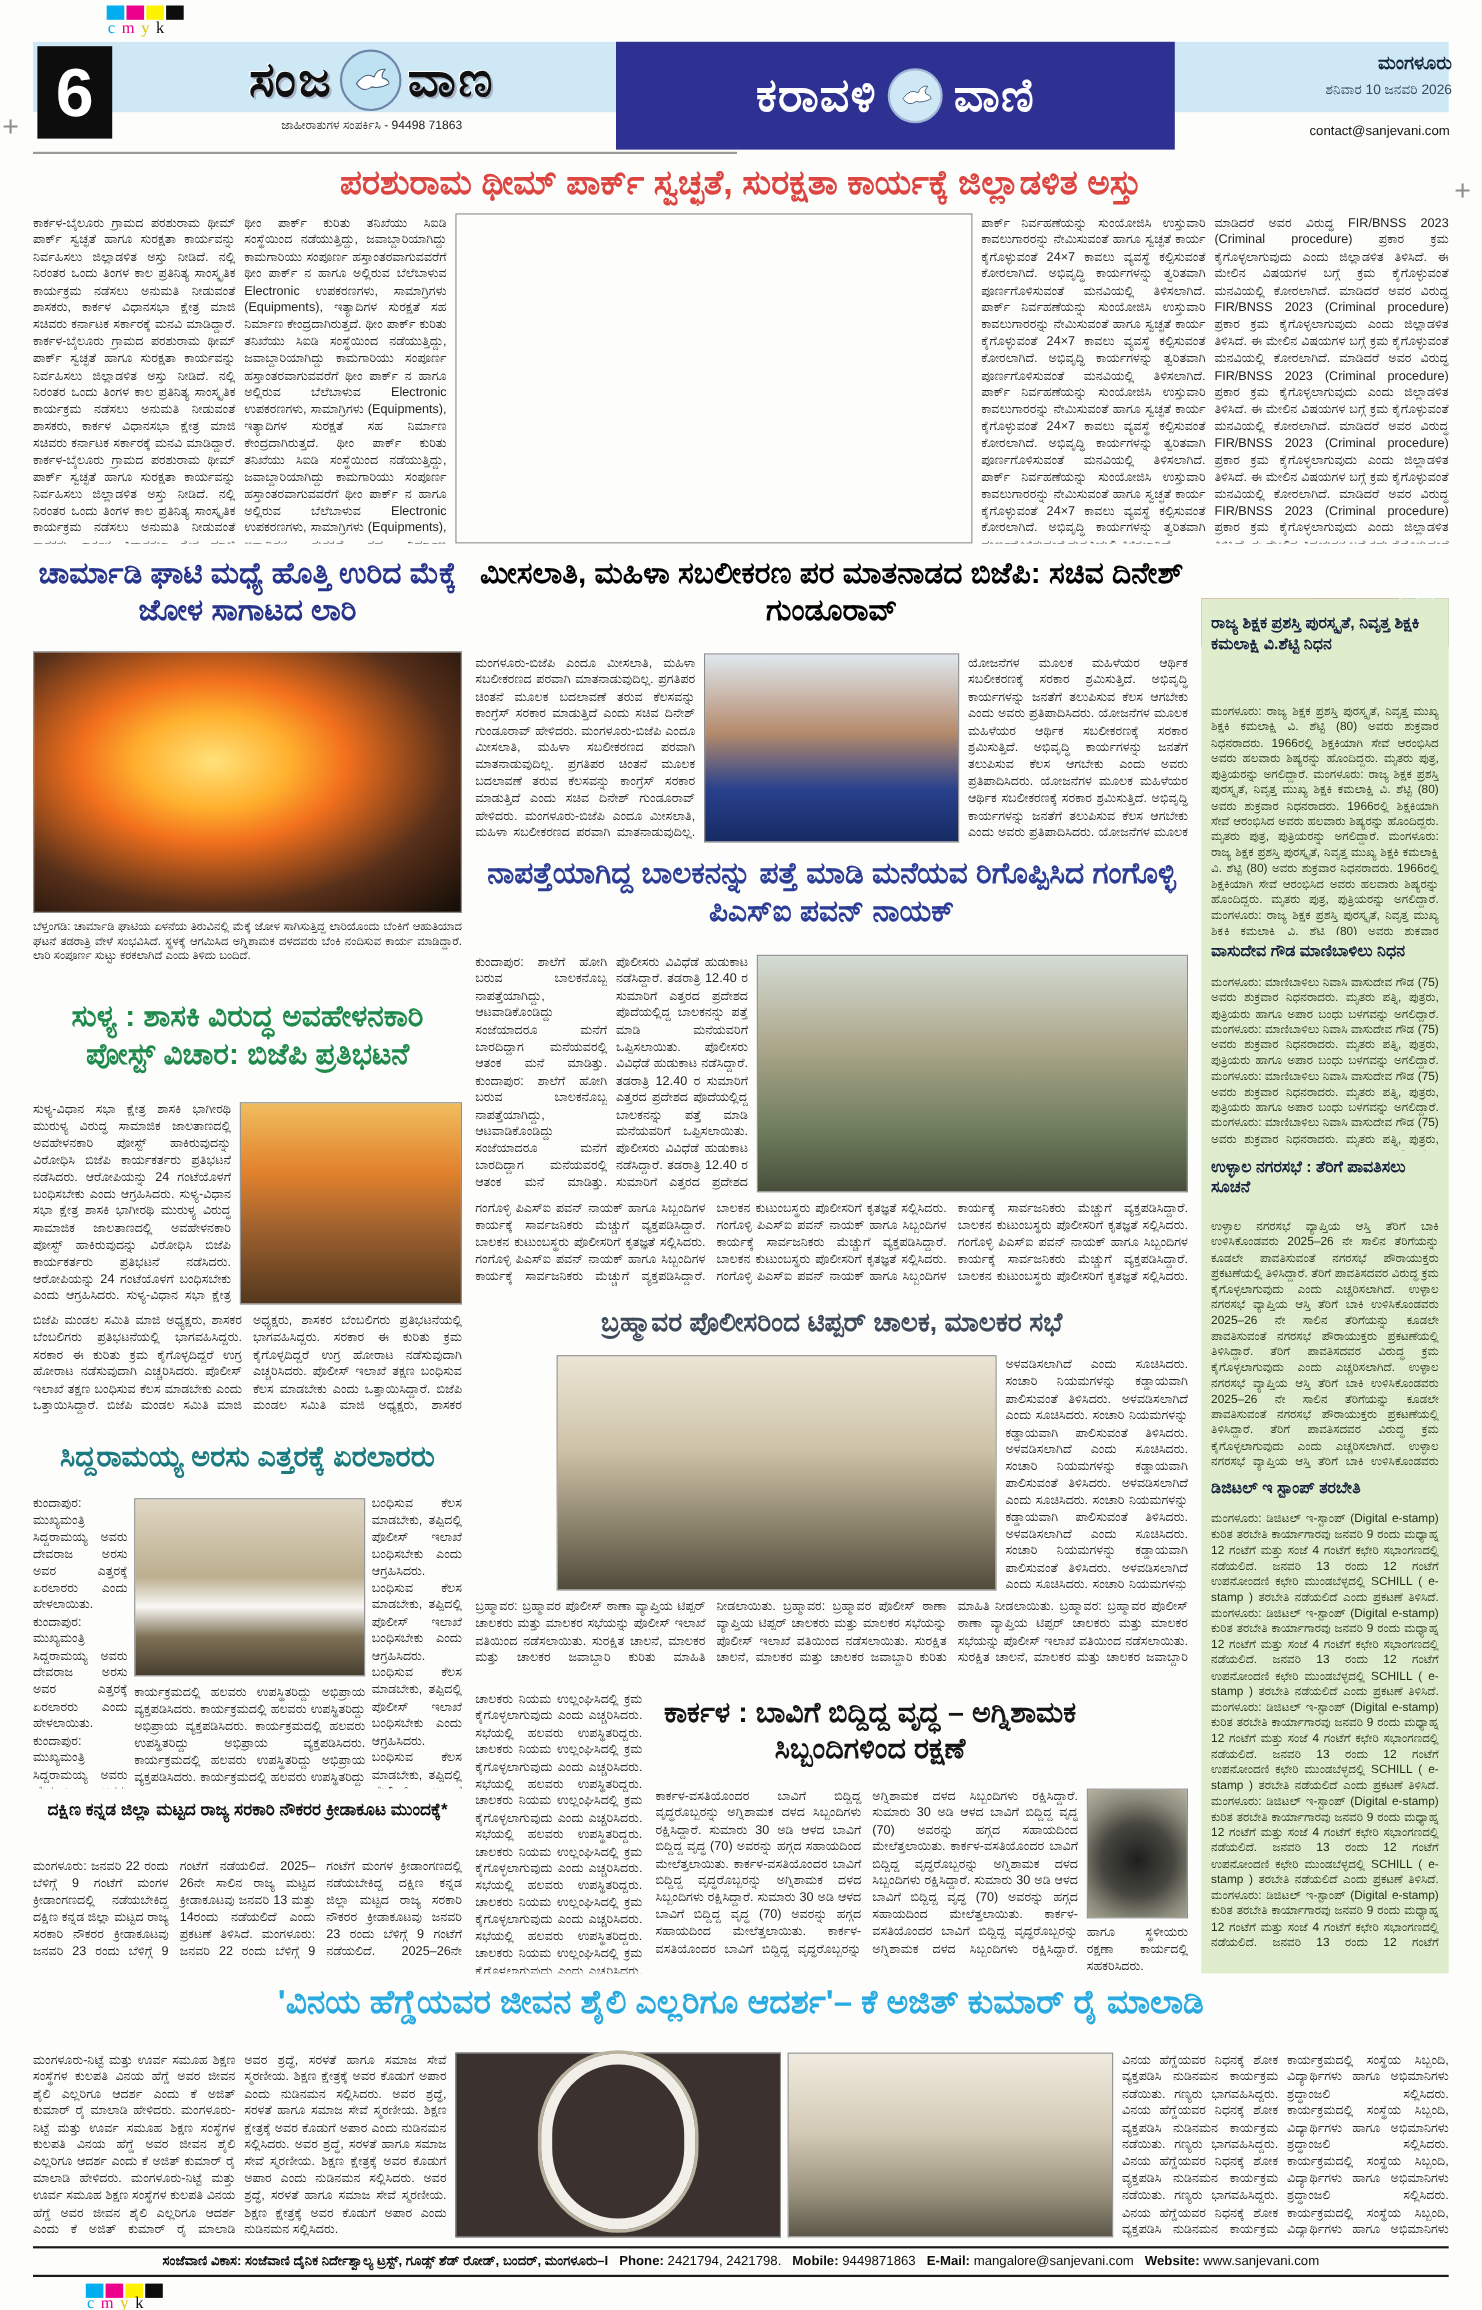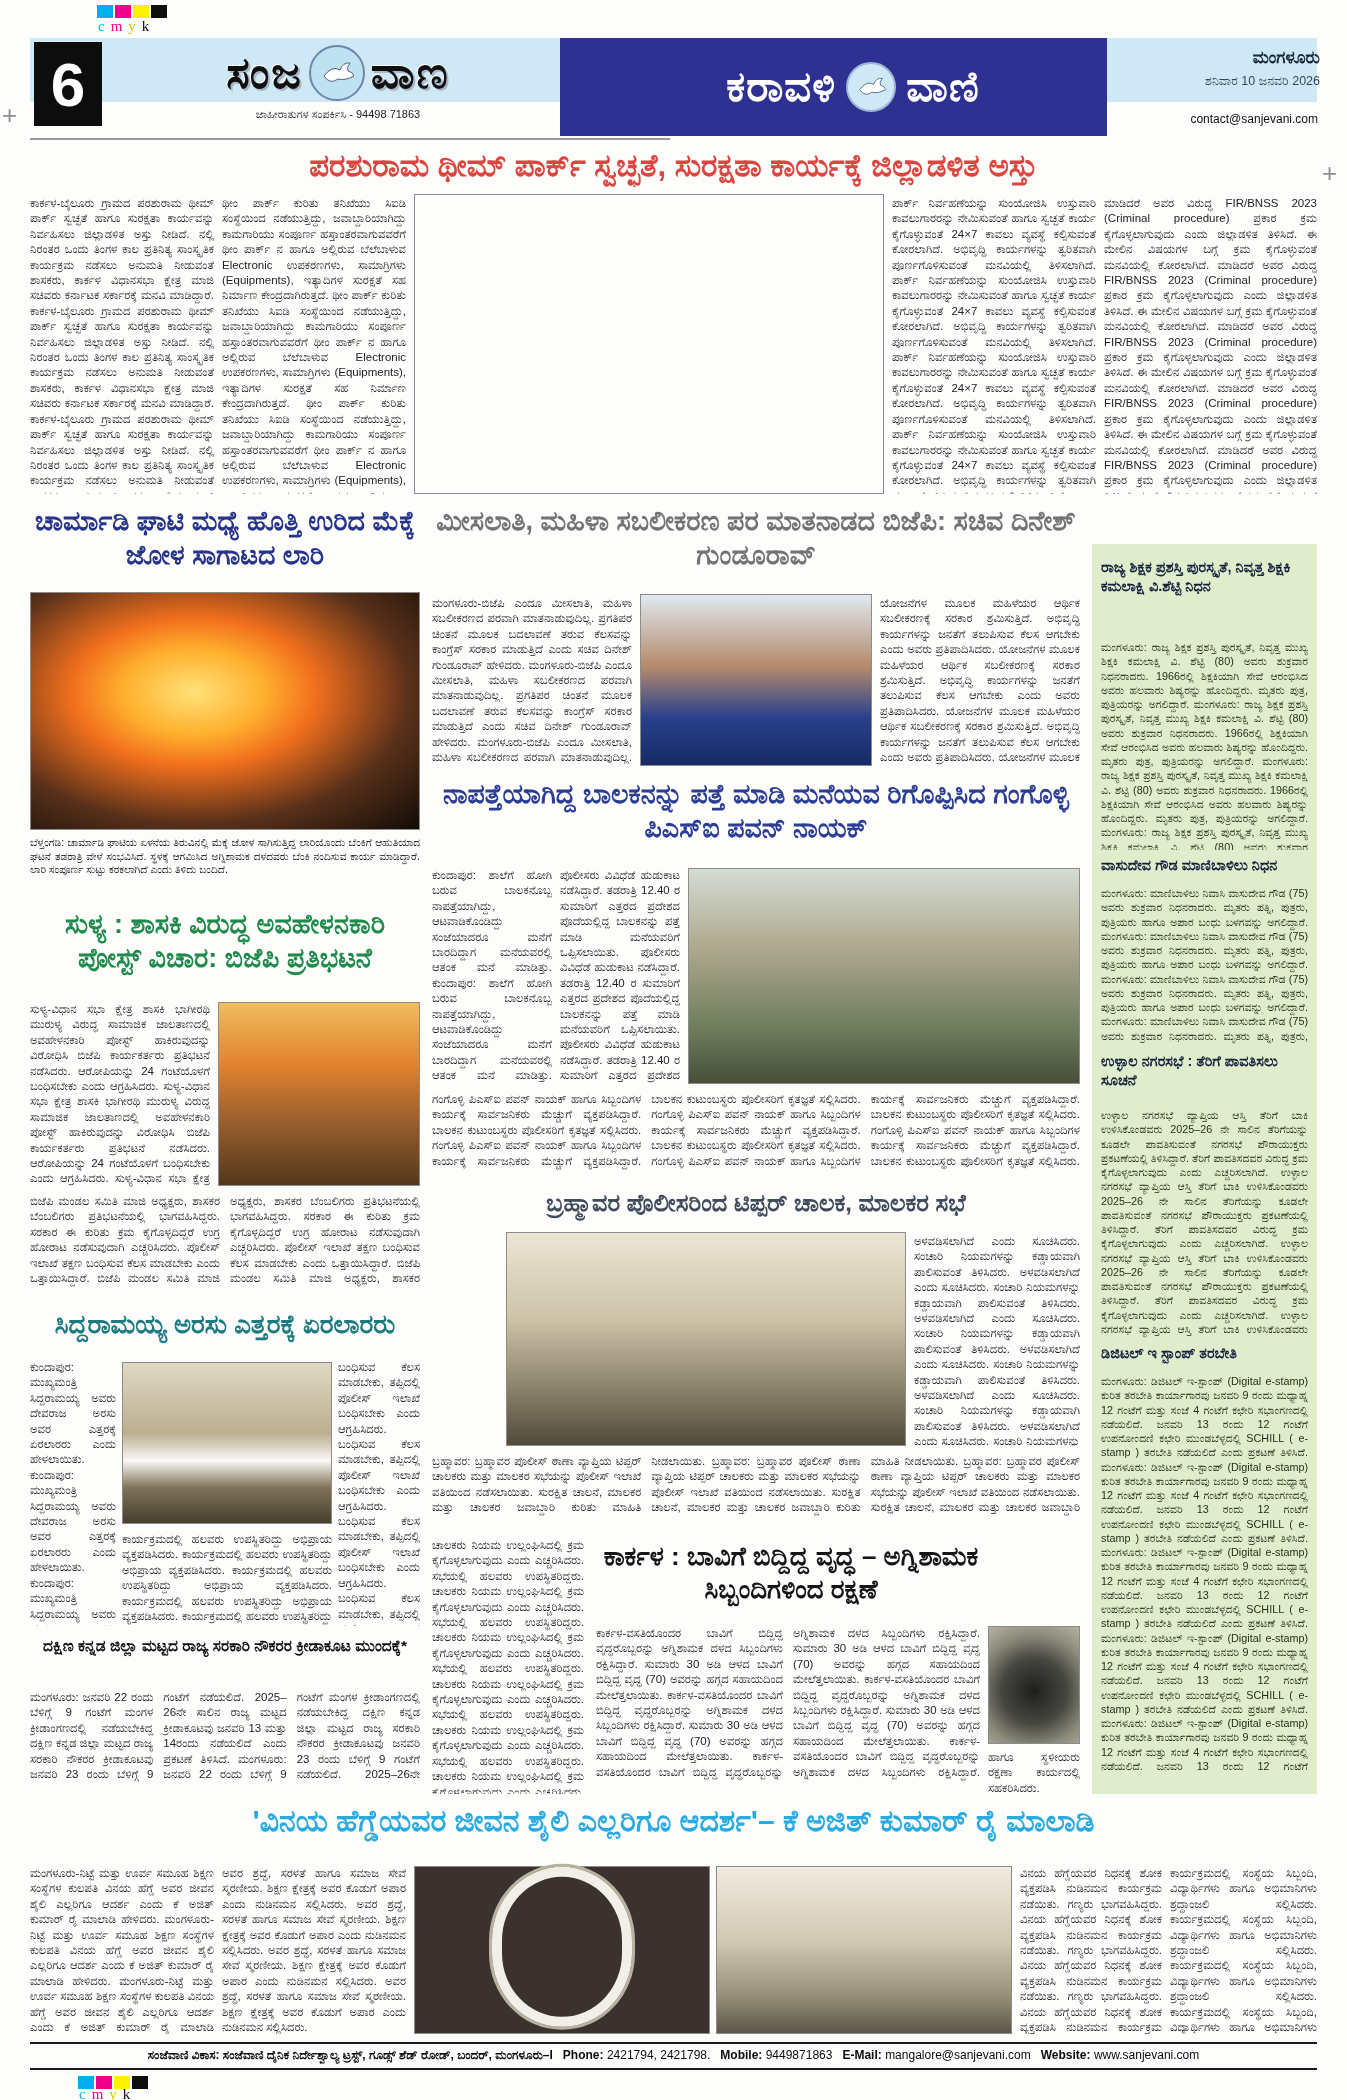--- a/index.html
+++ b/index.html
@@ -14,21 +14,21 @@
   
   .band{position:absolute;left:30px;top:38px;width:1287px;height:64px;background:#cfe8f5;}
   .pagebox{position:absolute;left:34px;top:42px;width:68px;height:84px;background:#0d0d0d;
            color:#fff;font-size:62px;font-weight:bold;display:flex;align-items:center;justify-content:center;}
   .logo{position:absolute;left:118px;top:44px;width:440px;height:58px;display:flex;align-items:center;justify-content:center;gap:6px;}
   .logo .ltxt{font-size:44px;font-weight:bold;color:#101010;letter-spacing:2px;
               text-shadow:2px 2px 0 #aab6c6,-1px -1px 0 #ffffff;}
   .dovecirc{width:52px;height:52px;border-radius:50%;background:#bfe2f2;border:2px solid #6e86a8;
             display:flex;align-items:center;justify-content:center;flex:0 0 auto;}
   .mast{position:absolute;left:560px;top:38px;width:508px;height:98px;background:#2e3192;
-        display:flex;align-items:center;justify-content:center;gap:10px;padding-left:39px;}
+        display:flex;align-items:center;justify-content:center;gap:10px;}
   .mast .mtxt{color:#fff;font-size:42px;font-weight:bold;letter-spacing:1px;}
   .mast .dovecirc{width:46px;height:46px;background:#cfe8f5;border-color:#9fb6d8;}
   .edition{position:absolute;left:1090px;top:48px;width:230px;text-align:right;font-weight:bold;font-size:17px;color:#15263a;}
   .dateline{position:absolute;left:1090px;top:74px;width:230px;text-align:right;font-size:12.5px;color:#33475c;}
   .tagline{position:absolute;left:118px;top:108px;width:440px;text-align:center;font-size:11px;color:#222;}
   .email{position:absolute;left:1080px;top:112px;width:238px;text-align:right;font-size:12px;color:#111;}
   .hrule{position:absolute;background:#9a9a9a;}
   
   .cmykrow{position:absolute;display:flex;gap:2px;}
   .cmykrow div{width:16px;height:13px;}
@@ -107,21 +107,21 @@
   <div class="col" style="left:30px;top:196px;width:184px;height:298px;">ಕಾರ್ಕಳ-ಬೈಲೂರು ಗ್ರಾಮದ ಪರಶುರಾಮ ಥೀಮ್ ಪಾರ್ಕ್ ಸ್ವಚ್ಛತೆ ಹಾಗೂ ಸುರಕ್ಷತಾ ಕಾರ್ಯವನ್ನು ನಿರ್ವಹಿಸಲು ಜಿಲ್ಲಾಡಳಿತ ಅಸ್ತು ನೀಡಿದೆ. ನಲ್ಲಿ ನಿರಂತರ ಒಂದು ತಿಂಗಳ ಕಾಲ ಪ್ರತಿನಿತ್ಯ ಸಾಂಸ್ಕೃತಿಕ ಕಾರ್ಯಕ್ರಮ ನಡೆಸಲು ಅನುಮತಿ ನೀಡುವಂತೆ ಶಾಸಕರು, ಕಾರ್ಕಳ ವಿಧಾನಸಭಾ ಕ್ಷೇತ್ರ ಮಾಜಿ ಸಚಿವರು ಕರ್ನಾಟಕ ಸರ್ಕಾರಕ್ಕೆ ಮನವಿ ಮಾಡಿದ್ದಾರೆ. ಕಾರ್ಕಳ-ಬೈಲೂರು ಗ್ರಾಮದ ಪರಶುರಾಮ ಥೀಮ್ ಪಾರ್ಕ್ ಸ್ವಚ್ಛತೆ ಹಾಗೂ ಸುರಕ್ಷತಾ ಕಾರ್ಯವನ್ನು ನಿರ್ವಹಿಸಲು ಜಿಲ್ಲಾಡಳಿತ ಅಸ್ತು ನೀಡಿದೆ. ನಲ್ಲಿ ನಿರಂತರ ಒಂದು ತಿಂಗಳ ಕಾಲ ಪ್ರತಿನಿತ್ಯ ಸಾಂಸ್ಕೃತಿಕ ಕಾರ್ಯಕ್ರಮ ನಡೆಸಲು ಅನುಮತಿ ನೀಡುವಂತೆ ಶಾಸಕರು, ಕಾರ್ಕಳ ವಿಧಾನಸಭಾ ಕ್ಷೇತ್ರ ಮಾಜಿ ಸಚಿವರು ಕರ್ನಾಟಕ ಸರ್ಕಾರಕ್ಕೆ ಮನವಿ ಮಾಡಿದ್ದಾರೆ. ಕಾರ್ಕಳ-ಬೈಲೂರು ಗ್ರಾಮದ ಪರಶುರಾಮ ಥೀಮ್ ಪಾರ್ಕ್ ಸ್ವಚ್ಛತೆ ಹಾಗೂ ಸುರಕ್ಷತಾ ಕಾರ್ಯವನ್ನು ನಿರ್ವಹಿಸಲು ಜಿಲ್ಲಾಡಳಿತ ಅಸ್ತು ನೀಡಿದೆ. ನಲ್ಲಿ ನಿರಂತರ ಒಂದು ತಿಂಗಳ ಕಾಲ ಪ್ರತಿನಿತ್ಯ ಸಾಂಸ್ಕೃತಿಕ ಕಾರ್ಯಕ್ರಮ ನಡೆಸಲು ಅನುಮತಿ ನೀಡುವಂತೆ ಶಾಸಕರು, ಕಾರ್ಕಳ ವಿಧಾನಸಭಾ ಕ್ಷೇತ್ರ ಮಾಜಿ ಸಚಿವರು ಕರ್ನಾಟಕ ಸರ್ಕಾರಕ್ಕೆ ಮನವಿ ಮಾಡಿದ್ದಾರೆ.</div>
   <div class="col" style="left:222px;top:196px;width:184px;height:298px;">ಥೀಂ ಪಾರ್ಕ್ ಕುರಿತು ತನಿಖೆಯು ಸಿಐಡಿ ಸಂಸ್ಥೆಯಿಂದ ನಡೆಯುತ್ತಿದ್ದು, ಜವಾಬ್ದಾರಿಯಾಗಿದ್ದು ಕಾಮಗಾರಿಯು ಸಂಪೂರ್ಣ ಹಸ್ತಾಂತರವಾಗುವವರೆಗೆ ಥೀಂ ಪಾರ್ಕ್ ನ ಹಾಗೂ ಅಲ್ಲಿರುವ ಬೆಲೆಬಾಳುವ Electronic ಉಪಕರಣಗಳು, ಸಾಮಾಗ್ರಿಗಳು (Equipments), ಇತ್ಯಾದಿಗಳ ಸುರಕ್ಷತೆ ಸಹ ನಿರ್ಮಾಣ ಕೇಂದ್ರದಾಗಿರುತ್ತದೆ. ಥೀಂ ಪಾರ್ಕ್ ಕುರಿತು ತನಿಖೆಯು ಸಿಐಡಿ ಸಂಸ್ಥೆಯಿಂದ ನಡೆಯುತ್ತಿದ್ದು, ಜವಾಬ್ದಾರಿಯಾಗಿದ್ದು ಕಾಮಗಾರಿಯು ಸಂಪೂರ್ಣ ಹಸ್ತಾಂತರವಾಗುವವರೆಗೆ ಥೀಂ ಪಾರ್ಕ್ ನ ಹಾಗೂ ಅಲ್ಲಿರುವ ಬೆಲೆಬಾಳುವ Electronic ಉಪಕರಣಗಳು, ಸಾಮಾಗ್ರಿಗಳು (Equipments), ಇತ್ಯಾದಿಗಳ ಸುರಕ್ಷತೆ ಸಹ ನಿರ್ಮಾಣ ಕೇಂದ್ರದಾಗಿರುತ್ತದೆ. ಥೀಂ ಪಾರ್ಕ್ ಕುರಿತು ತನಿಖೆಯು ಸಿಐಡಿ ಸಂಸ್ಥೆಯಿಂದ ನಡೆಯುತ್ತಿದ್ದು, ಜವಾಬ್ದಾರಿಯಾಗಿದ್ದು ಕಾಮಗಾರಿಯು ಸಂಪೂರ್ಣ ಹಸ್ತಾಂತರವಾಗುವವರೆಗೆ ಥೀಂ ಪಾರ್ಕ್ ನ ಹಾಗೂ ಅಲ್ಲಿರುವ ಬೆಲೆಬಾಳುವ Electronic ಉಪಕರಣಗಳು, ಸಾಮಾಗ್ರಿಗಳು (Equipments), ಇತ್ಯಾದಿಗಳ ಸುರಕ್ಷತೆ ಸಹ ನಿರ್ಮಾಣ ಕೇಂದ್ರದಾಗಿರುತ್ತದೆ.</div>
   <div class="photo ph-park" style="left:414px;top:194px;width:470px;height:300px;"></div>
   <div class="col" style="left:892px;top:196px;width:204px;height:298px;">ಪಾರ್ಕ್ ನಿರ್ವಹಣೆಯನ್ನು ಸುಂಯೋಜಿಸಿ ಉಸ್ತುವಾರಿ ಕಾವಲುಗಾರರನ್ನು ನೇಮಿಸುವಂತೆ ಹಾಗೂ ಸ್ವಚ್ಛತೆ ಕಾರ್ಯ ಕೈಗೊಳ್ಳುವಂತೆ 24×7 ಕಾವಲು ವ್ಯವಸ್ಥೆ ಕಲ್ಪಿಸುವಂತೆ ಕೋರಲಾಗಿದೆ. ಅಭಿವೃದ್ಧಿ ಕಾರ್ಯಗಳನ್ನು ತ್ವರಿತವಾಗಿ ಪೂರ್ಣಗೊಳಿಸುವಂತೆ ಮನವಿಯಲ್ಲಿ ತಿಳಿಸಲಾಗಿದೆ. ಪಾರ್ಕ್ ನಿರ್ವಹಣೆಯನ್ನು ಸುಂಯೋಜಿಸಿ ಉಸ್ತುವಾರಿ ಕಾವಲುಗಾರರನ್ನು ನೇಮಿಸುವಂತೆ ಹಾಗೂ ಸ್ವಚ್ಛತೆ ಕಾರ್ಯ ಕೈಗೊಳ್ಳುವಂತೆ 24×7 ಕಾವಲು ವ್ಯವಸ್ಥೆ ಕಲ್ಪಿಸುವಂತೆ ಕೋರಲಾಗಿದೆ. ಅಭಿವೃದ್ಧಿ ಕಾರ್ಯಗಳನ್ನು ತ್ವರಿತವಾಗಿ ಪೂರ್ಣಗೊಳಿಸುವಂತೆ ಮನವಿಯಲ್ಲಿ ತಿಳಿಸಲಾಗಿದೆ. ಪಾರ್ಕ್ ನಿರ್ವಹಣೆಯನ್ನು ಸುಂಯೋಜಿಸಿ ಉಸ್ತುವಾರಿ ಕಾವಲುಗಾರರನ್ನು ನೇಮಿಸುವಂತೆ ಹಾಗೂ ಸ್ವಚ್ಛತೆ ಕಾರ್ಯ ಕೈಗೊಳ್ಳುವಂತೆ 24×7 ಕಾವಲು ವ್ಯವಸ್ಥೆ ಕಲ್ಪಿಸುವಂತೆ ಕೋರಲಾಗಿದೆ. ಅಭಿವೃದ್ಧಿ ಕಾರ್ಯಗಳನ್ನು ತ್ವರಿತವಾಗಿ ಪೂರ್ಣಗೊಳಿಸುವಂತೆ ಮನವಿಯಲ್ಲಿ ತಿಳಿಸಲಾಗಿದೆ. ಪಾರ್ಕ್ ನಿರ್ವಹಣೆಯನ್ನು ಸುಂಯೋಜಿಸಿ ಉಸ್ತುವಾರಿ ಕಾವಲುಗಾರರನ್ನು ನೇಮಿಸುವಂತೆ ಹಾಗೂ ಸ್ವಚ್ಛತೆ ಕಾರ್ಯ ಕೈಗೊಳ್ಳುವಂತೆ 24×7 ಕಾವಲು ವ್ಯವಸ್ಥೆ ಕಲ್ಪಿಸುವಂತೆ ಕೋರಲಾಗಿದೆ. ಅಭಿವೃದ್ಧಿ ಕಾರ್ಯಗಳನ್ನು ತ್ವರಿತವಾಗಿ ಪೂರ್ಣಗೊಳಿಸುವಂತೆ ಮನವಿಯಲ್ಲಿ ತಿಳಿಸಲಾಗಿದೆ.</div>
   <div class="col" style="left:1104px;top:196px;width:213px;height:298px;">ಮಾಡಿದರೆ ಅವರ ವಿರುದ್ಧ FIR/BNSS 2023 (Criminal procedure) ಪ್ರಕಾರ ಕ್ರಮ ಕೈಗೊಳ್ಳಲಾಗುವುದು ಎಂದು ಜಿಲ್ಲಾಡಳಿತ ತಿಳಿಸಿದೆ. ಈ ಮೇಲಿನ ವಿಷಯಗಳ ಬಗ್ಗೆ ಕ್ರಮ ಕೈಗೊಳ್ಳುವಂತೆ ಮನವಿಯಲ್ಲಿ ಕೋರಲಾಗಿದೆ. ಮಾಡಿದರೆ ಅವರ ವಿರುದ್ಧ FIR/BNSS 2023 (Criminal procedure) ಪ್ರಕಾರ ಕ್ರಮ ಕೈಗೊಳ್ಳಲಾಗುವುದು ಎಂದು ಜಿಲ್ಲಾಡಳಿತ ತಿಳಿಸಿದೆ. ಈ ಮೇಲಿನ ವಿಷಯಗಳ ಬಗ್ಗೆ ಕ್ರಮ ಕೈಗೊಳ್ಳುವಂತೆ ಮನವಿಯಲ್ಲಿ ಕೋರಲಾಗಿದೆ. ಮಾಡಿದರೆ ಅವರ ವಿರುದ್ಧ FIR/BNSS 2023 (Criminal procedure) ಪ್ರಕಾರ ಕ್ರಮ ಕೈಗೊಳ್ಳಲಾಗುವುದು ಎಂದು ಜಿಲ್ಲಾಡಳಿತ ತಿಳಿಸಿದೆ. ಈ ಮೇಲಿನ ವಿಷಯಗಳ ಬಗ್ಗೆ ಕ್ರಮ ಕೈಗೊಳ್ಳುವಂತೆ ಮನವಿಯಲ್ಲಿ ಕೋರಲಾಗಿದೆ. ಮಾಡಿದರೆ ಅವರ ವಿರುದ್ಧ FIR/BNSS 2023 (Criminal procedure) ಪ್ರಕಾರ ಕ್ರಮ ಕೈಗೊಳ್ಳಲಾಗುವುದು ಎಂದು ಜಿಲ್ಲಾಡಳಿತ ತಿಳಿಸಿದೆ. ಈ ಮೇಲಿನ ವಿಷಯಗಳ ಬಗ್ಗೆ ಕ್ರಮ ಕೈಗೊಳ್ಳುವಂತೆ ಮನವಿಯಲ್ಲಿ ಕೋರಲಾಗಿದೆ. ಮಾಡಿದರೆ ಅವರ ವಿರುದ್ಧ FIR/BNSS 2023 (Criminal procedure) ಪ್ರಕಾರ ಕ್ರಮ ಕೈಗೊಳ್ಳಲಾಗುವುದು ಎಂದು ಜಿಲ್ಲಾಡಳಿತ ತಿಳಿಸಿದೆ. ಈ ಮೇಲಿನ ವಿಷಯಗಳ ಬಗ್ಗೆ ಕ್ರಮ ಕೈಗೊಳ್ಳುವಂತೆ ಮನವಿಯಲ್ಲಿ ಕೋರಲಾಗಿದೆ.</div>
 
   <div class="hl" style="left:30px;top:505px;width:390px;height:80px;font-size:27px;color:#27348b;">ಚಾರ್ಮಾಡಿ ಘಾಟಿ ಮಧ್ಯೆ ಹೊತ್ತಿ ಉರಿದ ಮೆಕ್ಕೆ ಜೋಳ ಸಾಗಾಟದ ಲಾರಿ</div>
   <div class="photo ph-fire" style="left:30px;top:592px;width:390px;height:238px;"></div>
   <div class="caption" style="left:30px;top:836px;width:390px;height:62px;">ಬೆಳ್ತಂಗಡಿ: ಚಾರ್ಮಾಡಿ ಘಾಟಿಯ ಏಳನೆಯ ತಿರುವಿನಲ್ಲಿ ಮೆಕ್ಕೆ ಜೋಳ ಸಾಗಿಸುತ್ತಿದ್ದ ಲಾರಿಯೊಂದು ಬೆಂಕಿಗೆ ಆಹುತಿಯಾದ ಘಟನೆ ತಡರಾತ್ರಿ ವೇಳೆ ಸಂಭವಿಸಿದೆ. ಸ್ಥಳಕ್ಕೆ ಆಗಮಿಸಿದ ಅಗ್ನಿಶಾಮಕ ದಳದವರು ಬೆಂಕಿ ನಂದಿಸುವ ಕಾರ್ಯ ಮಾಡಿದ್ದಾರೆ. ಲಾರಿ ಸಂಪೂರ್ಣ ಸುಟ್ಟು ಕರಕಲಾಗಿದೆ ಎಂದು ತಿಳಿದು ಬಂದಿದೆ.</div>
 
-  <div class="hl" style="left:432px;top:505px;width:648px;height:80px;font-size:27px;color:#737373;">ಮೀಸಲಾತಿ, ಮಹಿಳಾ ಸಬಲೀಕರಣ ಪರ ಮಾತನಾಡದ ಬಿಜೆಪಿ: ಸಚಿವ ದಿನೇಶ್ ಗುಂಡೂರಾವ್</div>
+  <div class="hl" style="left:432px;top:505px;width:648px;height:80px;font-size:27px;color:#000000;">ಮೀಸಲಾತಿ, ಮಹಿಳಾ ಸಬಲೀಕರಣ ಪರ ಮಾತನಾಡದ ಬಿಜೆಪಿ: ಸಚಿವ ದಿನೇಶ್ ಗುಂಡೂರಾವ್</div>
   <div class="col" style="left:432px;top:596px;width:200px;height:170px;">ಮಂಗಳೂರು-ಬಿಜೆಪಿ ಎಂದೂ ಮೀಸಲಾತಿ, ಮಹಿಳಾ ಸಬಲೀಕರಣದ ಪರವಾಗಿ ಮಾತನಾಡುವುದಿಲ್ಲ. ಪ್ರಗತಿಪರ ಚಿಂತನೆ ಮೂಲಕ ಬದಲಾವಣೆ ತರುವ ಕೆಲಸವನ್ನು ಕಾಂಗ್ರೆಸ್ ಸರಕಾರ ಮಾಡುತ್ತಿದೆ ಎಂದು ಸಚಿವ ದಿನೇಶ್ ಗುಂಡೂರಾವ್ ಹೇಳಿದರು. ಮಂಗಳೂರು-ಬಿಜೆಪಿ ಎಂದೂ ಮೀಸಲಾತಿ, ಮಹಿಳಾ ಸಬಲೀಕರಣದ ಪರವಾಗಿ ಮಾತನಾಡುವುದಿಲ್ಲ. ಪ್ರಗತಿಪರ ಚಿಂತನೆ ಮೂಲಕ ಬದಲಾವಣೆ ತರುವ ಕೆಲಸವನ್ನು ಕಾಂಗ್ರೆಸ್ ಸರಕಾರ ಮಾಡುತ್ತಿದೆ ಎಂದು ಸಚಿವ ದಿನೇಶ್ ಗುಂಡೂರಾವ್ ಹೇಳಿದರು. ಮಂಗಳೂರು-ಬಿಜೆಪಿ ಎಂದೂ ಮೀಸಲಾತಿ, ಮಹಿಳಾ ಸಬಲೀಕರಣದ ಪರವಾಗಿ ಮಾತನಾಡುವುದಿಲ್ಲ. ಪ್ರಗತಿಪರ ಚಿಂತನೆ ಮೂಲಕ ಬದಲಾವಣೆ ತರುವ ಕೆಲಸವನ್ನು ಕಾಂಗ್ರೆಸ್ ಸರಕಾರ ಮಾಡುತ್ತಿದೆ ಎಂದು ಸಚಿವ ದಿನೇಶ್ ಗುಂಡೂರಾವ್ ಹೇಳಿದರು.</div>
   <div class="photo ph-speaker" style="left:640px;top:594px;width:232px;height:172px;"></div>
   <div class="col" style="left:880px;top:596px;width:200px;height:170px;">ಯೋಜನೆಗಳ ಮೂಲಕ ಮಹಿಳೆಯರ ಆರ್ಥಿಕ ಸಬಲೀಕರಣಕ್ಕೆ ಸರಕಾರ ಶ್ರಮಿಸುತ್ತಿದೆ. ಅಭಿವೃದ್ಧಿ ಕಾರ್ಯಗಳನ್ನು ಜನತೆಗೆ ತಲುಪಿಸುವ ಕೆಲಸ ಆಗಬೇಕು ಎಂದು ಅವರು ಪ್ರತಿಪಾದಿಸಿದರು. ಯೋಜನೆಗಳ ಮೂಲಕ ಮಹಿಳೆಯರ ಆರ್ಥಿಕ ಸಬಲೀಕರಣಕ್ಕೆ ಸರಕಾರ ಶ್ರಮಿಸುತ್ತಿದೆ. ಅಭಿವೃದ್ಧಿ ಕಾರ್ಯಗಳನ್ನು ಜನತೆಗೆ ತಲುಪಿಸುವ ಕೆಲಸ ಆಗಬೇಕು ಎಂದು ಅವರು ಪ್ರತಿಪಾದಿಸಿದರು. ಯೋಜನೆಗಳ ಮೂಲಕ ಮಹಿಳೆಯರ ಆರ್ಥಿಕ ಸಬಲೀಕರಣಕ್ಕೆ ಸರಕಾರ ಶ್ರಮಿಸುತ್ತಿದೆ. ಅಭಿವೃದ್ಧಿ ಕಾರ್ಯಗಳನ್ನು ಜನತೆಗೆ ತಲುಪಿಸುವ ಕೆಲಸ ಆಗಬೇಕು ಎಂದು ಅವರು ಪ್ರತಿಪಾದಿಸಿದರು. ಯೋಜನೆಗಳ ಮೂಲಕ ಮಹಿಳೆಯರ ಆರ್ಥಿಕ ಸಬಲೀಕರಣಕ್ಕೆ ಸರಕಾರ ಶ್ರಮಿಸುತ್ತಿದೆ. ಅಭಿವೃದ್ಧಿ ಕಾರ್ಯಗಳನ್ನು ಜನತೆಗೆ ತಲುಪಿಸುವ ಕೆಲಸ ಆಗಬೇಕು ಎಂದು ಅವರು ಪ್ರತಿಪಾದಿಸಿದರು.</div>
 
   <div class="hl" style="left:432px;top:778px;width:648px;height:82px;font-size:27px;color:#2c3d96;">ನಾಪತ್ತೆಯಾಗಿದ್ದ ಬಾಲಕನನ್ನು ಪತ್ತೆ ಮಾಡಿ ಮನೆಯವ ರಿಗೊಪ್ಪಿಸಿದ ಗಂಗೊಳ್ಳಿ ಪಿಎಸ್ಐ ಪವನ್ ನಾಯಕ್</div>
   <div class="col" style="left:432px;top:868px;width:120px;height:216px;">ಕುಂದಾಪುರ: ಶಾಲೆಗೆ ಹೋಗಿ ಬರುವ ಬಾಲಕನೊಬ್ಬ ನಾಪತ್ತೆಯಾಗಿದ್ದು, ಆಟವಾಡಿಕೊಂಡಿದ್ದು ಸಂಜೆಯಾದರೂ ಮನೆಗೆ ಬಾರದಿದ್ದಾಗ ಮನೆಯವರಲ್ಲಿ ಆತಂಕ ಮನೆ ಮಾಡಿತ್ತು. ಕುಂದಾಪುರ: ಶಾಲೆಗೆ ಹೋಗಿ ಬರುವ ಬಾಲಕನೊಬ್ಬ ನಾಪತ್ತೆಯಾಗಿದ್ದು, ಆಟವಾಡಿಕೊಂಡಿದ್ದು ಸಂಜೆಯಾದರೂ ಮನೆಗೆ ಬಾರದಿದ್ದಾಗ ಮನೆಯವರಲ್ಲಿ ಆತಂಕ ಮನೆ ಮಾಡಿತ್ತು. ಕುಂದಾಪುರ: ಶಾಲೆಗೆ ಹೋಗಿ ಬರುವ ಬಾಲಕನೊಬ್ಬ ನಾಪತ್ತೆಯಾಗಿದ್ದು, ಆಟವಾಡಿಕೊಂಡಿದ್ದು ಸಂಜೆಯಾದರೂ ಮನೆಗೆ ಬಾರದಿದ್ದಾಗ ಮನೆಯವರಲ್ಲಿ ಆತಂಕ ಮನೆ ಮಾಡಿತ್ತು.</div>
   <div class="col" style="left:560px;top:868px;width:120px;height:216px;">ಪೊಲೀಸರು ವಿವಿಧೆಡೆ ಹುಡುಕಾಟ ನಡೆಸಿದ್ದಾರೆ. ತಡರಾತ್ರಿ 12.40 ರ ಸುಮಾರಿಗೆ ಎತ್ತರದ ಪ್ರದೇಶದ ಪೊದೆಯಲ್ಲಿದ್ದ ಬಾಲಕನನ್ನು ಪತ್ತೆ ಮಾಡಿ ಮನೆಯವರಿಗೆ ಒಪ್ಪಿಸಲಾಯಿತು. ಪೊಲೀಸರು ವಿವಿಧೆಡೆ ಹುಡುಕಾಟ ನಡೆಸಿದ್ದಾರೆ. ತಡರಾತ್ರಿ 12.40 ರ ಸುಮಾರಿಗೆ ಎತ್ತರದ ಪ್ರದೇಶದ ಪೊದೆಯಲ್ಲಿದ್ದ ಬಾಲಕನನ್ನು ಪತ್ತೆ ಮಾಡಿ ಮನೆಯವರಿಗೆ ಒಪ್ಪಿಸಲಾಯಿತು. ಪೊಲೀಸರು ವಿವಿಧೆಡೆ ಹುಡುಕಾಟ ನಡೆಸಿದ್ದಾರೆ. ತಡರಾತ್ರಿ 12.40 ರ ಸುಮಾರಿಗೆ ಎತ್ತರದ ಪ್ರದೇಶದ ಪೊದೆಯಲ್ಲಿದ್ದ ಬಾಲಕನನ್ನು ಪತ್ತೆ ಮಾಡಿ ಮನೆಯವರಿಗೆ ಒಪ್ಪಿಸಲಾಯಿತು.</div>
   <div class="photo ph-boy" style="left:688px;top:868px;width:392px;height:216px;"></div>
   <div class="col cols3" style="left:432px;top:1092px;width:648px;height:86px;">ಗಂಗೊಳ್ಳಿ ಪಿಎಸ್ಐ ಪವನ್ ನಾಯಕ್ ಹಾಗೂ ಸಿಬ್ಬಂದಿಗಳ ಕಾರ್ಯಕ್ಕೆ ಸಾರ್ವಜನಿಕರು ಮೆಚ್ಚುಗೆ ವ್ಯಕ್ತಪಡಿಸಿದ್ದಾರೆ. ಬಾಲಕನ ಕುಟುಂಬಸ್ಥರು ಪೊಲೀಸರಿಗೆ ಕೃತಜ್ಞತೆ ಸಲ್ಲಿಸಿದರು. ಗಂಗೊಳ್ಳಿ ಪಿಎಸ್ಐ ಪವನ್ ನಾಯಕ್ ಹಾಗೂ ಸಿಬ್ಬಂದಿಗಳ ಕಾರ್ಯಕ್ಕೆ ಸಾರ್ವಜನಿಕರು ಮೆಚ್ಚುಗೆ ವ್ಯಕ್ತಪಡಿಸಿದ್ದಾರೆ. ಬಾಲಕನ ಕುಟುಂಬಸ್ಥರು ಪೊಲೀಸರಿಗೆ ಕೃತಜ್ಞತೆ ಸಲ್ಲಿಸಿದರು. ಗಂಗೊಳ್ಳಿ ಪಿಎಸ್ಐ ಪವನ್ ನಾಯಕ್ ಹಾಗೂ ಸಿಬ್ಬಂದಿಗಳ ಕಾರ್ಯಕ್ಕೆ ಸಾರ್ವಜನಿಕರು ಮೆಚ್ಚುಗೆ ವ್ಯಕ್ತಪಡಿಸಿದ್ದಾರೆ. ಬಾಲಕನ ಕುಟುಂಬಸ್ಥರು ಪೊಲೀಸರಿಗೆ ಕೃತಜ್ಞತೆ ಸಲ್ಲಿಸಿದರು. ಗಂಗೊಳ್ಳಿ ಪಿಎಸ್ಐ ಪವನ್ ನಾಯಕ್ ಹಾಗೂ ಸಿಬ್ಬಂದಿಗಳ ಕಾರ್ಯಕ್ಕೆ ಸಾರ್ವಜನಿಕರು ಮೆಚ್ಚುಗೆ ವ್ಯಕ್ತಪಡಿಸಿದ್ದಾರೆ. ಬಾಲಕನ ಕುಟುಂಬಸ್ಥರು ಪೊಲೀಸರಿಗೆ ಕೃತಜ್ಞತೆ ಸಲ್ಲಿಸಿದರು. ಗಂಗೊಳ್ಳಿ ಪಿಎಸ್ಐ ಪವನ್ ನಾಯಕ್ ಹಾಗೂ ಸಿಬ್ಬಂದಿಗಳ ಕಾರ್ಯಕ್ಕೆ ಸಾರ್ವಜನಿಕರು ಮೆಚ್ಚುಗೆ ವ್ಯಕ್ತಪಡಿಸಿದ್ದಾರೆ. ಬಾಲಕನ ಕುಟುಂಬಸ್ಥರು ಪೊಲೀಸರಿಗೆ ಕೃತಜ್ಞತೆ ಸಲ್ಲಿಸಿದರು. ಗಂಗೊಳ್ಳಿ ಪಿಎಸ್ಐ ಪವನ್ ನಾಯಕ್ ಹಾಗೂ ಸಿಬ್ಬಂದಿಗಳ ಕಾರ್ಯಕ್ಕೆ ಸಾರ್ವಜನಿಕರು ಮೆಚ್ಚುಗೆ ವ್ಯಕ್ತಪಡಿಸಿದ್ದಾರೆ. ಬಾಲಕನ ಕುಟುಂಬಸ್ಥರು ಪೊಲೀಸರಿಗೆ ಕೃತಜ್ಞತೆ ಸಲ್ಲಿಸಿದರು. ಗಂಗೊಳ್ಳಿ ಪಿಎಸ್ಐ ಪವನ್ ನಾಯಕ್ ಹಾಗೂ ಸಿಬ್ಬಂದಿಗಳ ಕಾರ್ಯಕ್ಕೆ ಸಾರ್ವಜನಿಕರು ಮೆಚ್ಚುಗೆ ವ್ಯಕ್ತಪಡಿಸಿದ್ದಾರೆ. ಬಾಲಕನ ಕುಟುಂಬಸ್ಥರು ಪೊಲೀಸರಿಗೆ ಕೃತಜ್ಞತೆ ಸಲ್ಲಿಸಿದರು. ಗಂಗೊಳ್ಳಿ ಪಿಎಸ್ಐ ಪವನ್ ನಾಯಕ್ ಹಾಗೂ ಸಿಬ್ಬಂದಿಗಳ ಕಾರ್ಯಕ್ಕೆ ಸಾರ್ವಜನಿಕರು ಮೆಚ್ಚುಗೆ ವ್ಯಕ್ತಪಡಿಸಿದ್ದಾರೆ. ಬಾಲಕನ ಕುಟುಂಬಸ್ಥರು ಪೊಲೀಸರಿಗೆ ಕೃತಜ್ಞತೆ ಸಲ್ಲಿಸಿದರು. ಗಂಗೊಳ್ಳಿ ಪಿಎಸ್ಐ ಪವನ್ ನಾಯಕ್ ಹಾಗೂ ಸಿಬ್ಬಂದಿಗಳ ಕಾರ್ಯಕ್ಕೆ ಸಾರ್ವಜನಿಕರು ಮೆಚ್ಚುಗೆ ವ್ಯಕ್ತಪಡಿಸಿದ್ದಾರೆ. ಬಾಲಕನ ಕುಟುಂಬಸ್ಥರು ಪೊಲೀಸರಿಗೆ ಕೃತಜ್ಞತೆ ಸಲ್ಲಿಸಿದರು. ಗಂಗೊಳ್ಳಿ ಪಿಎಸ್ಐ ಪವನ್ ನಾಯಕ್ ಹಾಗೂ ಸಿಬ್ಬಂದಿಗಳ ಕಾರ್ಯಕ್ಕೆ ಸಾರ್ವಜನಿಕರು ಮೆಚ್ಚುಗೆ ವ್ಯಕ್ತಪಡಿಸಿದ್ದಾರೆ. ಬಾಲಕನ ಕುಟುಂಬಸ್ಥರು ಪೊಲೀಸರಿಗೆ ಕೃತಜ್ಞತೆ ಸಲ್ಲಿಸಿದರು. ಗಂಗೊಳ್ಳಿ ಪಿಎಸ್ಐ ಪವನ್ ನಾಯಕ್ ಹಾಗೂ ಸಿಬ್ಬಂದಿಗಳ ಕಾರ್ಯಕ್ಕೆ ಸಾರ್ವಜನಿಕರು ಮೆಚ್ಚುಗೆ ವ್ಯಕ್ತಪಡಿಸಿದ್ದಾರೆ. ಬಾಲಕನ ಕುಟುಂಬಸ್ಥರು ಪೊಲೀಸರಿಗೆ ಕೃತಜ್ಞತೆ ಸಲ್ಲಿಸಿದರು. ಗಂಗೊಳ್ಳಿ ಪಿಎಸ್ಐ ಪವನ್ ನಾಯಕ್ ಹಾಗೂ ಸಿಬ್ಬಂದಿಗಳ ಕಾರ್ಯಕ್ಕೆ ಸಾರ್ವಜನಿಕರು ಮೆಚ್ಚುಗೆ ವ್ಯಕ್ತಪಡಿಸಿದ್ದಾರೆ. ಬಾಲಕನ ಕುಟುಂಬಸ್ಥರು ಪೊಲೀಸರಿಗೆ ಕೃತಜ್ಞತೆ ಸಲ್ಲಿಸಿದರು. ಗಂಗೊಳ್ಳಿ ಪಿಎಸ್ಐ ಪವನ್ ನಾಯಕ್ ಹಾಗೂ ಸಿಬ್ಬಂದಿಗಳ ಕಾರ್ಯಕ್ಕೆ ಸಾರ್ವಜನಿಕರು ಮೆಚ್ಚುಗೆ ವ್ಯಕ್ತಪಡಿಸಿದ್ದಾರೆ. ಬಾಲಕನ ಕುಟುಂಬಸ್ಥರು ಪೊಲೀಸರಿಗೆ ಕೃತಜ್ಞತೆ ಸಲ್ಲಿಸಿದರು. ಗಂಗೊಳ್ಳಿ ಪಿಎಸ್ಐ ಪವನ್ ನಾಯಕ್ ಹಾಗೂ ಸಿಬ್ಬಂದಿಗಳ ಕಾರ್ಯಕ್ಕೆ ಸಾರ್ವಜನಿಕರು ಮೆಚ್ಚುಗೆ ವ್ಯಕ್ತಪಡಿಸಿದ್ದಾರೆ. ಬಾಲಕನ ಕುಟುಂಬಸ್ಥರು ಪೊಲೀಸರಿಗೆ ಕೃತಜ್ಞತೆ ಸಲ್ಲಿಸಿದರು. ಗಂಗೊಳ್ಳಿ ಪಿಎಸ್ಐ ಪವನ್ ನಾಯಕ್ ಹಾಗೂ ಸಿಬ್ಬಂದಿಗಳ ಕಾರ್ಯಕ್ಕೆ ಸಾರ್ವಜನಿಕರು ಮೆಚ್ಚುಗೆ ವ್ಯಕ್ತಪಡಿಸಿದ್ದಾರೆ. ಬಾಲಕನ ಕುಟುಂಬಸ್ಥರು ಪೊಲೀಸರಿಗೆ ಕೃತಜ್ಞತೆ ಸಲ್ಲಿಸಿದರು. ಗಂಗೊಳ್ಳಿ ಪಿಎಸ್ಐ ಪವನ್ ನಾಯಕ್ ಹಾಗೂ ಸಿಬ್ಬಂದಿಗಳ ಕಾರ್ಯಕ್ಕೆ ಸಾರ್ವಜನಿಕರು ಮೆಚ್ಚುಗೆ ವ್ಯಕ್ತಪಡಿಸಿದ್ದಾರೆ. ಬಾಲಕನ ಕುಟುಂಬಸ್ಥರು ಪೊಲೀಸರಿಗೆ ಕೃತಜ್ಞತೆ ಸಲ್ಲಿಸಿದರು. ಗಂಗೊಳ್ಳಿ ಪಿಎಸ್ಐ ಪವನ್ ನಾಯಕ್ ಹಾಗೂ ಸಿಬ್ಬಂದಿಗಳ ಕಾರ್ಯಕ್ಕೆ ಸಾರ್ವಜನಿಕರು ಮೆಚ್ಚುಗೆ ವ್ಯಕ್ತಪಡಿಸಿದ್ದಾರೆ. ಬಾಲಕನ ಕುಟುಂಬಸ್ಥರು ಪೊಲೀಸರಿಗೆ ಕೃತಜ್ಞತೆ ಸಲ್ಲಿಸಿದರು. ಗಂಗೊಳ್ಳಿ ಪಿಎಸ್ಐ ಪವನ್ ನಾಯಕ್ ಹಾಗೂ ಸಿಬ್ಬಂದಿಗಳ ಕಾರ್ಯಕ್ಕೆ ಸಾರ್ವಜನಿಕರು ಮೆಚ್ಚುಗೆ ವ್ಯಕ್ತಪಡಿಸಿದ್ದಾರೆ. ಬಾಲಕನ ಕುಟುಂಬಸ್ಥರು ಪೊಲೀಸರಿಗೆ ಕೃತಜ್ಞತೆ ಸಲ್ಲಿಸಿದರು. ಗಂಗೊಳ್ಳಿ ಪಿಎಸ್ಐ ಪವನ್ ನಾಯಕ್ ಹಾಗೂ ಸಿಬ್ಬಂದಿಗಳ ಕಾರ್ಯಕ್ಕೆ ಸಾರ್ವಜನಿಕರು ಮೆಚ್ಚುಗೆ ವ್ಯಕ್ತಪಡಿಸಿದ್ದಾರೆ. ಬಾಲಕನ ಕುಟುಂಬಸ್ಥರು ಪೊಲೀಸರಿಗೆ ಕೃತಜ್ಞತೆ ಸಲ್ಲಿಸಿದರು. ಗಂಗೊಳ್ಳಿ ಪಿಎಸ್ಐ ಪವನ್ ನಾಯಕ್ ಹಾಗೂ ಸಿಬ್ಬಂದಿಗಳ ಕಾರ್ಯಕ್ಕೆ ಸಾರ್ವಜನಿಕರು ಮೆಚ್ಚುಗೆ ವ್ಯಕ್ತಪಡಿಸಿದ್ದಾರೆ. ಬಾಲಕನ ಕುಟುಂಬಸ್ಥರು ಪೊಲೀಸರಿಗೆ ಕೃತಜ್ಞತೆ ಸಲ್ಲಿಸಿದರು. ಗಂಗೊಳ್ಳಿ ಪಿಎಸ್ಐ ಪವನ್ ನಾಯಕ್ ಹಾಗೂ ಸಿಬ್ಬಂದಿಗಳ ಕಾರ್ಯಕ್ಕೆ ಸಾರ್ವಜನಿಕರು ಮೆಚ್ಚುಗೆ ವ್ಯಕ್ತಪಡಿಸಿದ್ದಾರೆ. ಬಾಲಕನ ಕುಟುಂಬಸ್ಥರು ಪೊಲೀಸರಿಗೆ ಕೃತಜ್ಞತೆ ಸಲ್ಲಿಸಿದರು. ಗಂಗೊಳ್ಳಿ ಪಿಎಸ್ಐ ಪವನ್ ನಾಯಕ್ ಹಾಗೂ ಸಿಬ್ಬಂದಿಗಳ ಕಾರ್ಯಕ್ಕೆ ಸಾರ್ವಜನಿಕರು ಮೆಚ್ಚುಗೆ ವ್ಯಕ್ತಪಡಿಸಿದ್ದಾರೆ. ಬಾಲಕನ ಕುಟುಂಬಸ್ಥರು ಪೊಲೀಸರಿಗೆ ಕೃತಜ್ಞತೆ ಸಲ್ಲಿಸಿದರು. ಗಂಗೊಳ್ಳಿ ಪಿಎಸ್ಐ ಪವನ್ ನಾಯಕ್ ಹಾಗೂ ಸಿಬ್ಬಂದಿಗಳ ಕಾರ್ಯಕ್ಕೆ ಸಾರ್ವಜನಿಕರು ಮೆಚ್ಚುಗೆ ವ್ಯಕ್ತಪಡಿಸಿದ್ದಾರೆ. ಬಾಲಕನ ಕುಟುಂಬಸ್ಥರು ಪೊಲೀಸರಿಗೆ ಕೃತಜ್ಞತೆ ಸಲ್ಲಿಸಿದರು. ಗಂಗೊಳ್ಳಿ ಪಿಎಸ್ಐ ಪವನ್ ನಾಯಕ್ ಹಾಗೂ ಸಿಬ್ಬಂದಿಗಳ ಕಾರ್ಯಕ್ಕೆ ಸಾರ್ವಜನಿಕರು ಮೆಚ್ಚುಗೆ ವ್ಯಕ್ತಪಡಿಸಿದ್ದಾರೆ. ಬಾಲಕನ ಕುಟುಂಬಸ್ಥರು ಪೊಲೀಸರಿಗೆ ಕೃತಜ್ಞತೆ ಸಲ್ಲಿಸಿದರು. ಗಂಗೊಳ್ಳಿ ಪಿಎಸ್ಐ ಪವನ್ ನಾಯಕ್ ಹಾಗೂ ಸಿಬ್ಬಂದಿಗಳ ಕಾರ್ಯಕ್ಕೆ ಸಾರ್ವಜನಿಕರು ಮೆಚ್ಚುಗೆ ವ್ಯಕ್ತಪಡಿಸಿದ್ದಾರೆ. ಬಾಲಕನ ಕುಟುಂಬಸ್ಥರು ಪೊಲೀಸರಿಗೆ ಕೃತಜ್ಞತೆ ಸಲ್ಲಿಸಿದರು. ಗಂಗೊಳ್ಳಿ ಪಿಎಸ್ಐ ಪವನ್ ನಾಯಕ್ ಹಾಗೂ ಸಿಬ್ಬಂದಿಗಳ ಕಾರ್ಯಕ್ಕೆ ಸಾರ್ವಜನಿಕರು ಮೆಚ್ಚುಗೆ ವ್ಯಕ್ತಪಡಿಸಿದ್ದಾರೆ. ಬಾಲಕನ ಕುಟುಂಬಸ್ಥರು ಪೊಲೀಸರಿಗೆ ಕೃತಜ್ಞತೆ ಸಲ್ಲಿಸಿದರು. ಗಂಗೊಳ್ಳಿ ಪಿಎಸ್ಐ ಪವನ್ ನಾಯಕ್ ಹಾಗೂ ಸಿಬ್ಬಂದಿಗಳ ಕಾರ್ಯಕ್ಕೆ ಸಾರ್ವಜನಿಕರು ಮೆಚ್ಚುಗೆ ವ್ಯಕ್ತಪಡಿಸಿದ್ದಾರೆ. ಬಾಲಕನ ಕುಟುಂಬಸ್ಥರು ಪೊಲೀಸರಿಗೆ ಕೃತಜ್ಞತೆ ಸಲ್ಲಿಸಿದರು. ಗಂಗೊಳ್ಳಿ ಪಿಎಸ್ಐ ಪವನ್ ನಾಯಕ್ ಹಾಗೂ ಸಿಬ್ಬಂದಿಗಳ ಕಾರ್ಯಕ್ಕೆ ಸಾರ್ವಜನಿಕರು ಮೆಚ್ಚುಗೆ ವ್ಯಕ್ತಪಡಿಸಿದ್ದಾರೆ. ಬಾಲಕನ ಕುಟುಂಬಸ್ಥರು ಪೊಲೀಸರಿಗೆ ಕೃತಜ್ಞತೆ ಸಲ್ಲಿಸಿದರು. ಗಂಗೊಳ್ಳಿ ಪಿಎಸ್ಐ ಪವನ್ ನಾಯಕ್ ಹಾಗೂ ಸಿಬ್ಬಂದಿಗಳ ಕಾರ್ಯಕ್ಕೆ ಸಾರ್ವಜನಿಕರು ಮೆಚ್ಚುಗೆ ವ್ಯಕ್ತಪಡಿಸಿದ್ದಾರೆ. ಬಾಲಕನ ಕುಟುಂಬಸ್ಥರು ಪೊಲೀಸರಿಗೆ ಕೃತಜ್ಞತೆ ಸಲ್ಲಿಸಿದರು. ಗಂಗೊಳ್ಳಿ ಪಿಎಸ್ಐ ಪವನ್ ನಾಯಕ್ ಹಾಗೂ ಸಿಬ್ಬಂದಿಗಳ ಕಾರ್ಯಕ್ಕೆ ಸಾರ್ವಜನಿಕರು ಮೆಚ್ಚುಗೆ ವ್ಯಕ್ತಪಡಿಸಿದ್ದಾರೆ. ಬಾಲಕನ ಕುಟುಂಬಸ್ಥರು ಪೊಲೀಸರಿಗೆ ಕೃತಜ್ಞತೆ ಸಲ್ಲಿಸಿದರು. ಗಂಗೊಳ್ಳಿ ಪಿಎಸ್ಐ ಪವನ್ ನಾಯಕ್ ಹಾಗೂ ಸಿಬ್ಬಂದಿಗಳ ಕಾರ್ಯಕ್ಕೆ ಸಾರ್ವಜನಿಕರು ಮೆಚ್ಚುಗೆ ವ್ಯಕ್ತಪಡಿಸಿದ್ದಾರೆ. ಬಾಲಕನ ಕುಟುಂಬಸ್ಥರು ಪೊಲೀಸರಿಗೆ ಕೃತಜ್ಞತೆ ಸಲ್ಲಿಸಿದರು.</div>
 

